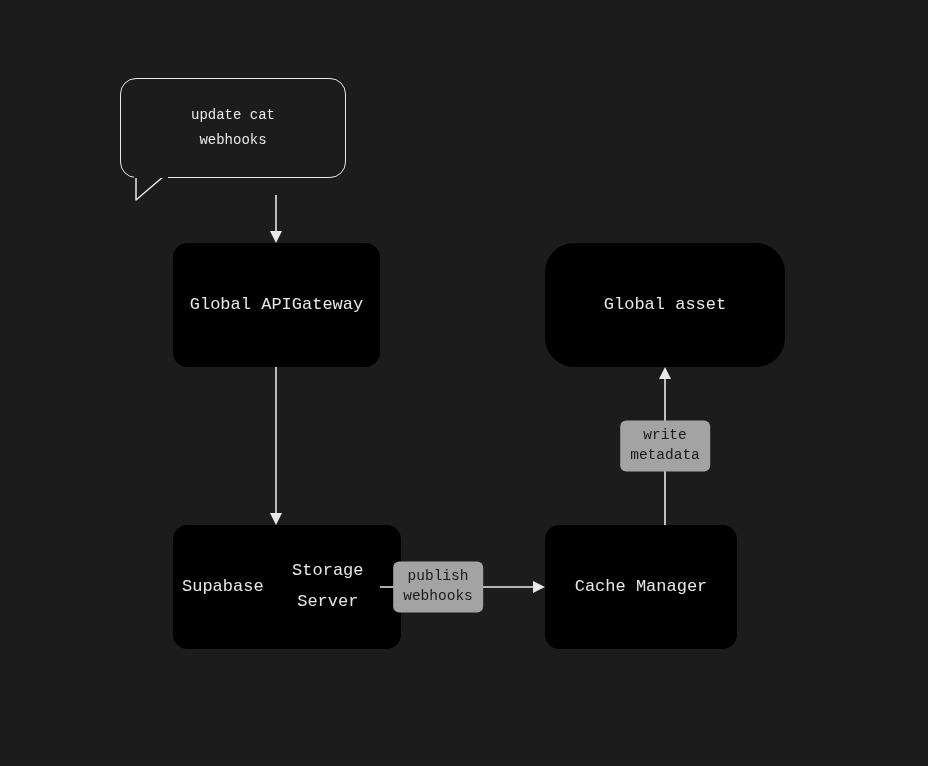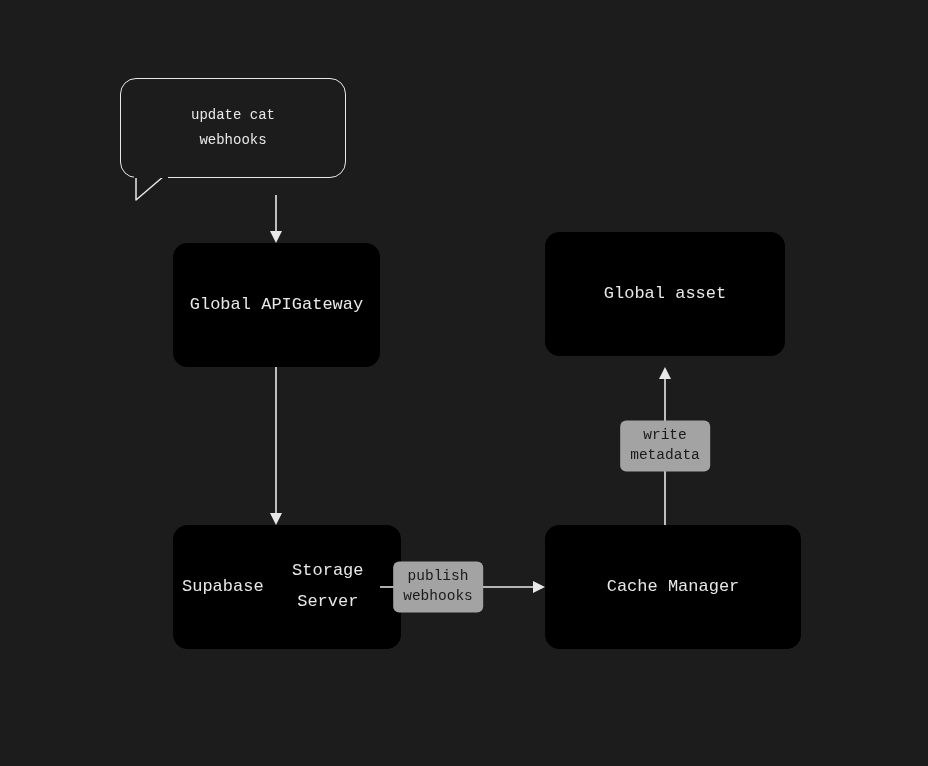--- a/index.html
+++ b/index.html
@@ -99,25 +99,25 @@
   <div class="node" style="left:173px; top:243px; width:207px; height:124px;">
     <span>Global API</span>
     <span>Gateway</span>
   </div>
 
   <div class="node" style="left:173px; top:525px; width:228px; height:124px;">
     <span>Supabase</span>
     <span>Storage Server</span>
   </div>
 
-  <div class="node" style="left:545px; top:525px; width:256px; height:124px;">
+  <div class="node" style="left:545px; top:525px; width:192px; height:124px;">
     <span>Cache Manager</span>
   </div>
 
-  <div class="node" style="left:545px; top:232px; width:240px; height:124px;">
+  <div class="node" style="left:545px; top:243px; width:240px; height:124px;border-radius:29px;">
     <span>Global asset</span>
   </div>
 
   <svg class="arrows">
 
     <line class="arrow-line" x1="276" y1="195" x2="276" y2="233"></line>
     <polygon class="arrow-head" points="276,243 270,231 282,231"></polygon>
 
     <line class="arrow-line" x1="276" y1="367" x2="276" y2="515"></line>
     <polygon class="arrow-head" points="276,525 270,513 282,513"></polygon>

